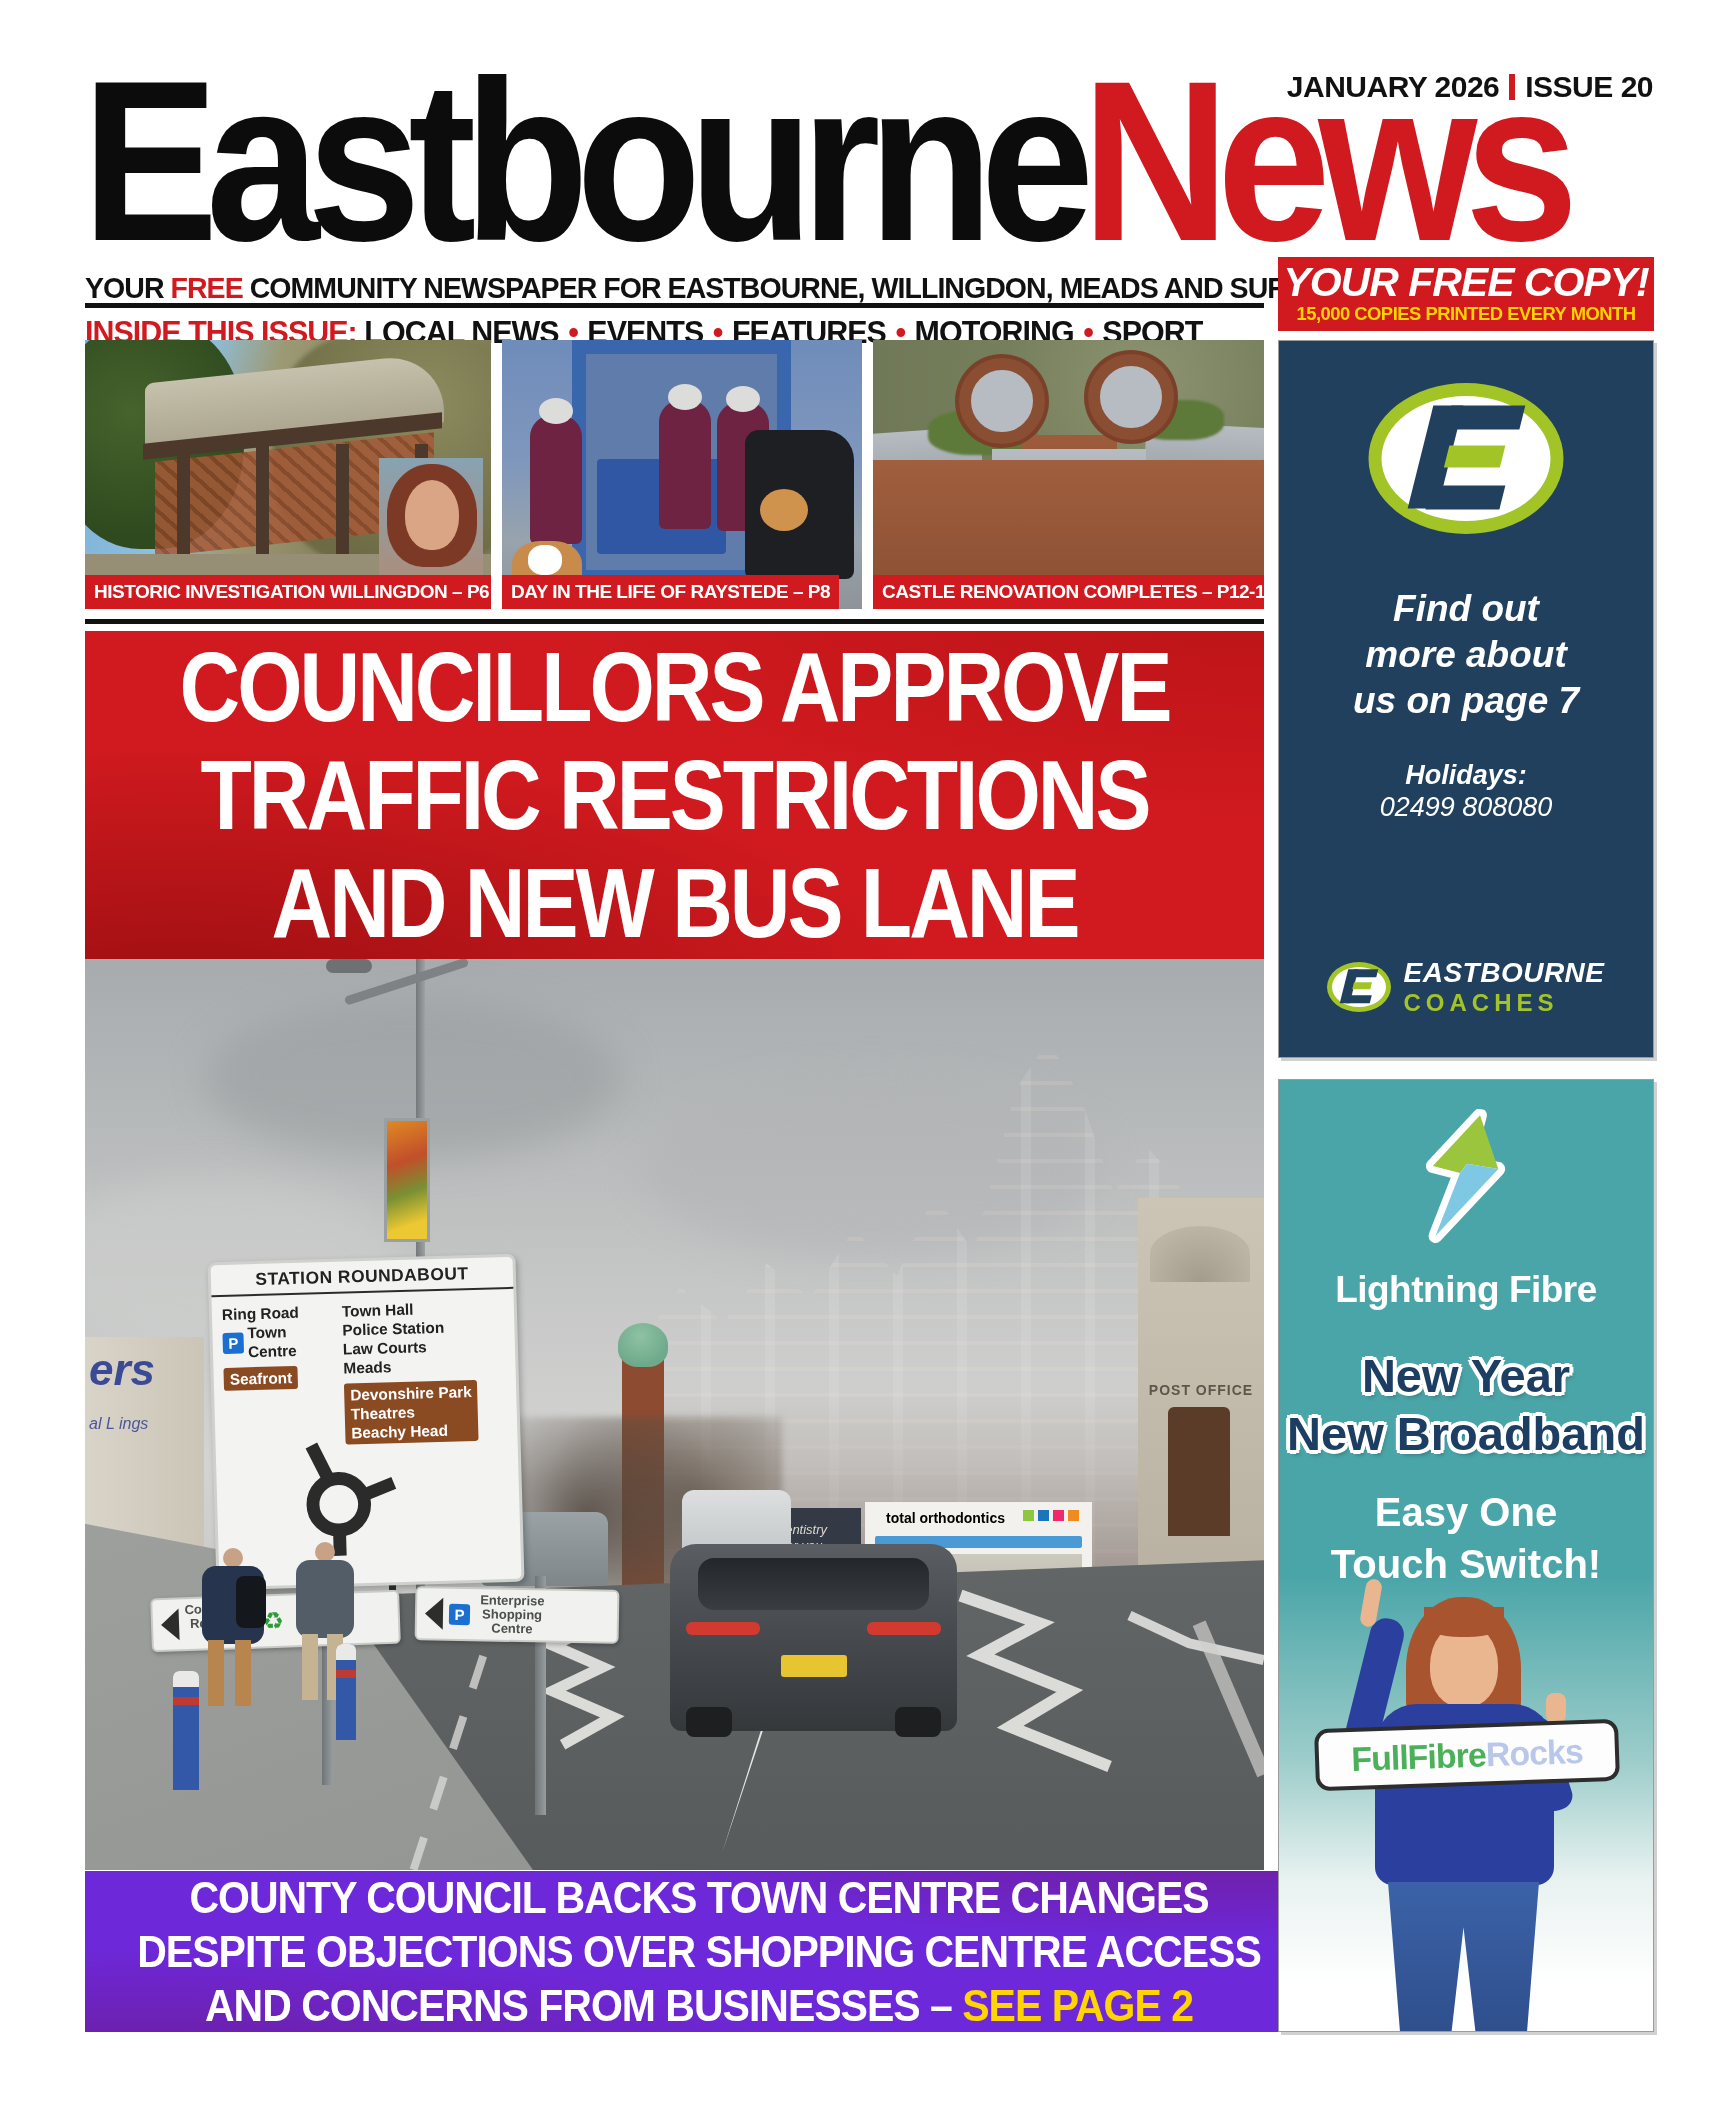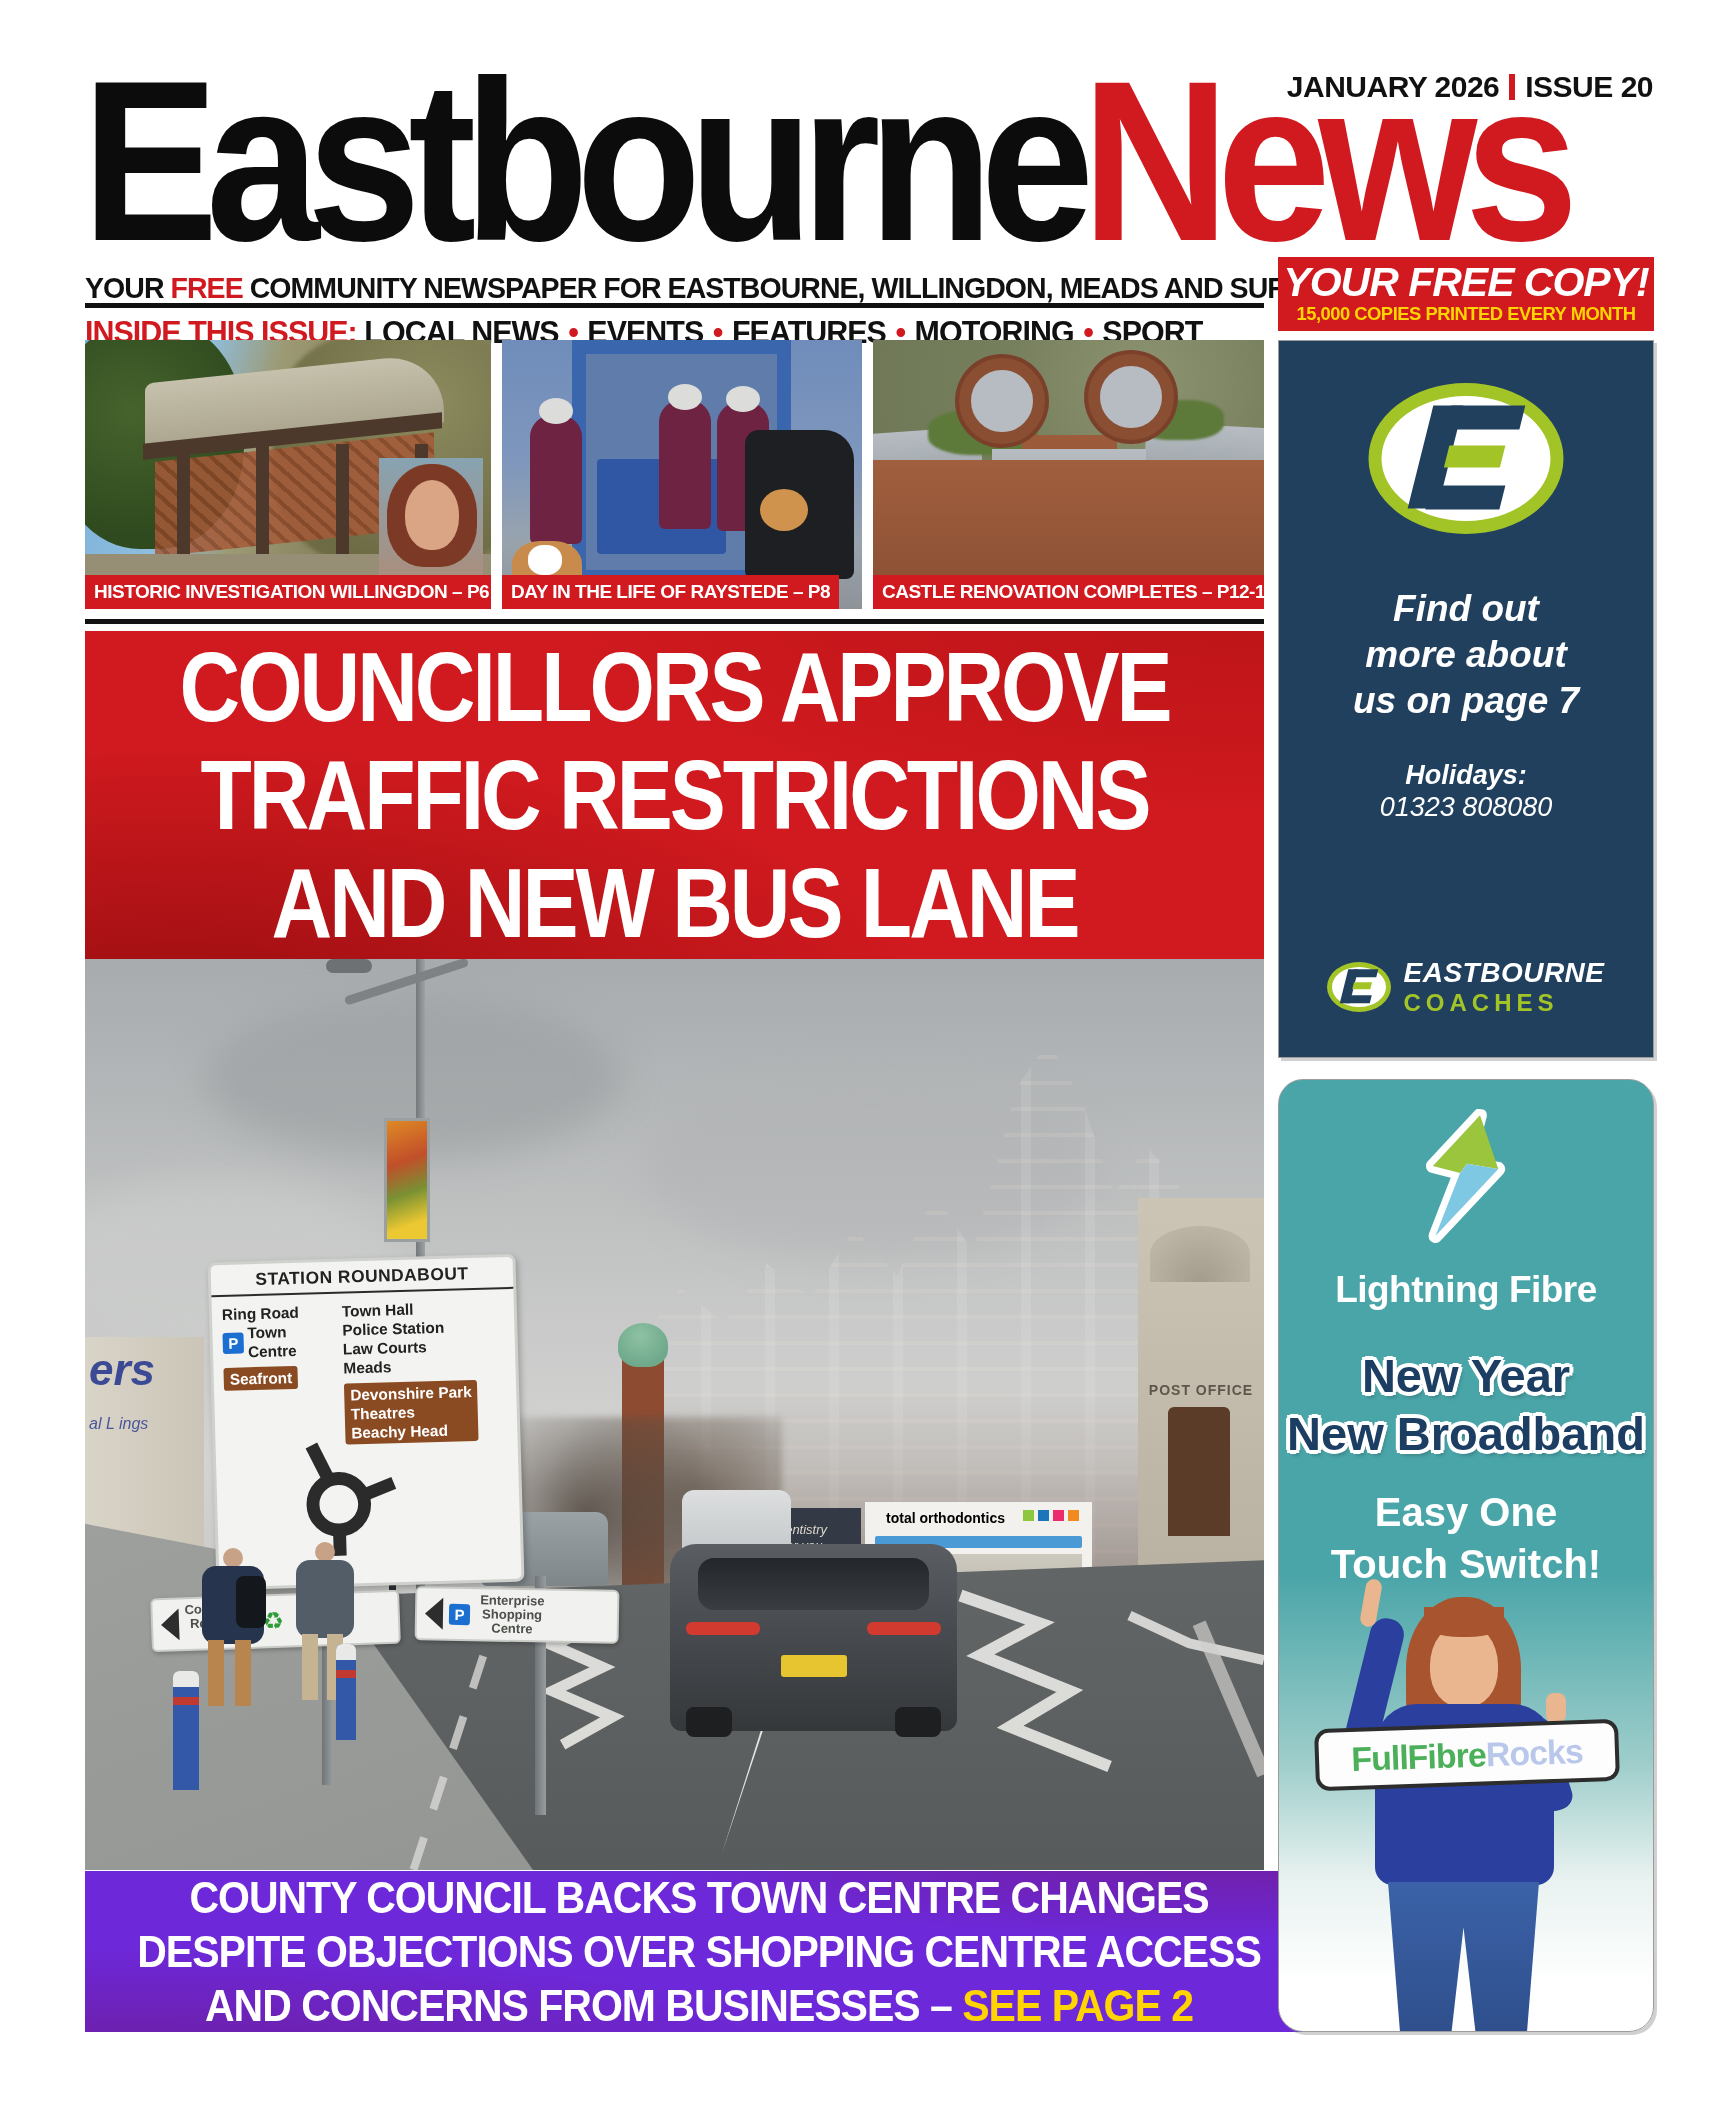--- a/index.html
+++ b/index.html
@@ -193,21 +193,21 @@
   .coaches .block2 { position:absolute; top:503px; width:100%; }
   .coaches .brandrow { position:absolute; bottom:40px; width:100%; display:flex; justify-content:center;
     align-items:center; gap:12px; }
   .elogo.small { position:relative; left:auto; transform:none; width:64px; height:50px; border:5px solid #a3c427; }
   .brandtxt { text-align:left; }
   .brandtxt .l1 { font-size:28px; font-weight:bold; font-style:italic; letter-spacing:0.5px; }
   .brandtxt .l2 { font-size:24px; font-weight:bold; color:#a3c427; letter-spacing:5px; }
 
   
   .fibre { left:1278px; top:1079px; width:376px; height:953px; text-align:center; overflow:hidden;
-    background:linear-gradient(180deg,#4aa5a8 0%,#4aa5a8 52%,#9fcecb 72%,#e8f2f0 84%,#ffffff 95%);border-radius:25px; }
+    background:linear-gradient(180deg,#4aa5a8 0%,#4aa5a8 52%,#9fcecb 72%,#e8f2f0 84%,#ffffff 95%); }
   .fibre .bolt { position:absolute; top:28px; left:50%; transform:translateX(-50%) rotate(6deg); }
   .fibre .brand { position:absolute; top:189px; width:100%; color:#fff; font-size:37px; font-weight:bold; letter-spacing:-0.5px; }
   .fibre .ny { position:absolute; top:267px; width:100%; color:#1d3e63; font-weight:bold; font-size:47px; line-height:58px;
     text-shadow:-3px -3px 0 #fff,3px -3px 0 #fff,-3px 3px 0 #fff,3px 3px 0 #fff,0 -4px 0 #fff,0 4px 0 #fff,-4px 0 0 #fff,4px 0 0 #fff, 3px 5px 4px rgba(0,0,0,.25); }
   .fibre .easy { position:absolute; top:406px; width:100%; color:#fff; font-weight:bold; font-size:40px; line-height:52px; }
   .woman { position:absolute; left:0; top:517px; width:376px; height:436px; }
   .woman .hair { position:absolute; left:127px; top:0; width:115px; height:149px; background:#a8552f; border-radius:48% 48% 30% 30%; }
   .woman .face { position:absolute; left:151px; top:26px; width:68px; height:84px; background:#eab690; border-radius:50% 50% 44% 44%; }
   .woman .fringe { position:absolute; left:145px; top:10px; width:80px; height:30px; background:#a8552f; border-radius:0 0 45% 45%; }
   .woman .blouse { position:absolute; left:96px; top:107px; width:179px; height:181px; background:#2b3f9e; border-radius:42px 42px 18px 18px; }
@@ -451,21 +451,21 @@
         <div class="bar" style="left:18px; top:0; width:74px; height:24px;"></div>
         <div class="bar mid" style="left:26px; top:40px; width:56px; height:22px;"></div>
         <div class="bar" style="left:18px; top:80px; width:74px; height:24px;"></div>
       </div>
     </div>
     <div class="findout">Find out
 more about
 us on page 7</div>
     <div class="block1">
       <div class="plabel">Holidays:</div>
-      <div class="pnum">01323 808080</div>
+      <div class="pnum">02499 808080</div>
     </div>
     <div class="brandrow">
       <div class="elogo small">
         <div class="eglyph" style="width:30px; height:34px;">
           <div class="bar" style="left:0; top:0; width:10px; height:34px;"></div>
           <div class="bar" style="left:6px; top:0; width:24px; height:8px;"></div>
           <div class="bar mid" style="left:9px; top:13px; width:18px; height:7px;"></div>
           <div class="bar" style="left:6px; top:26px; width:24px; height:8px;"></div>
         </div>
       </div>

